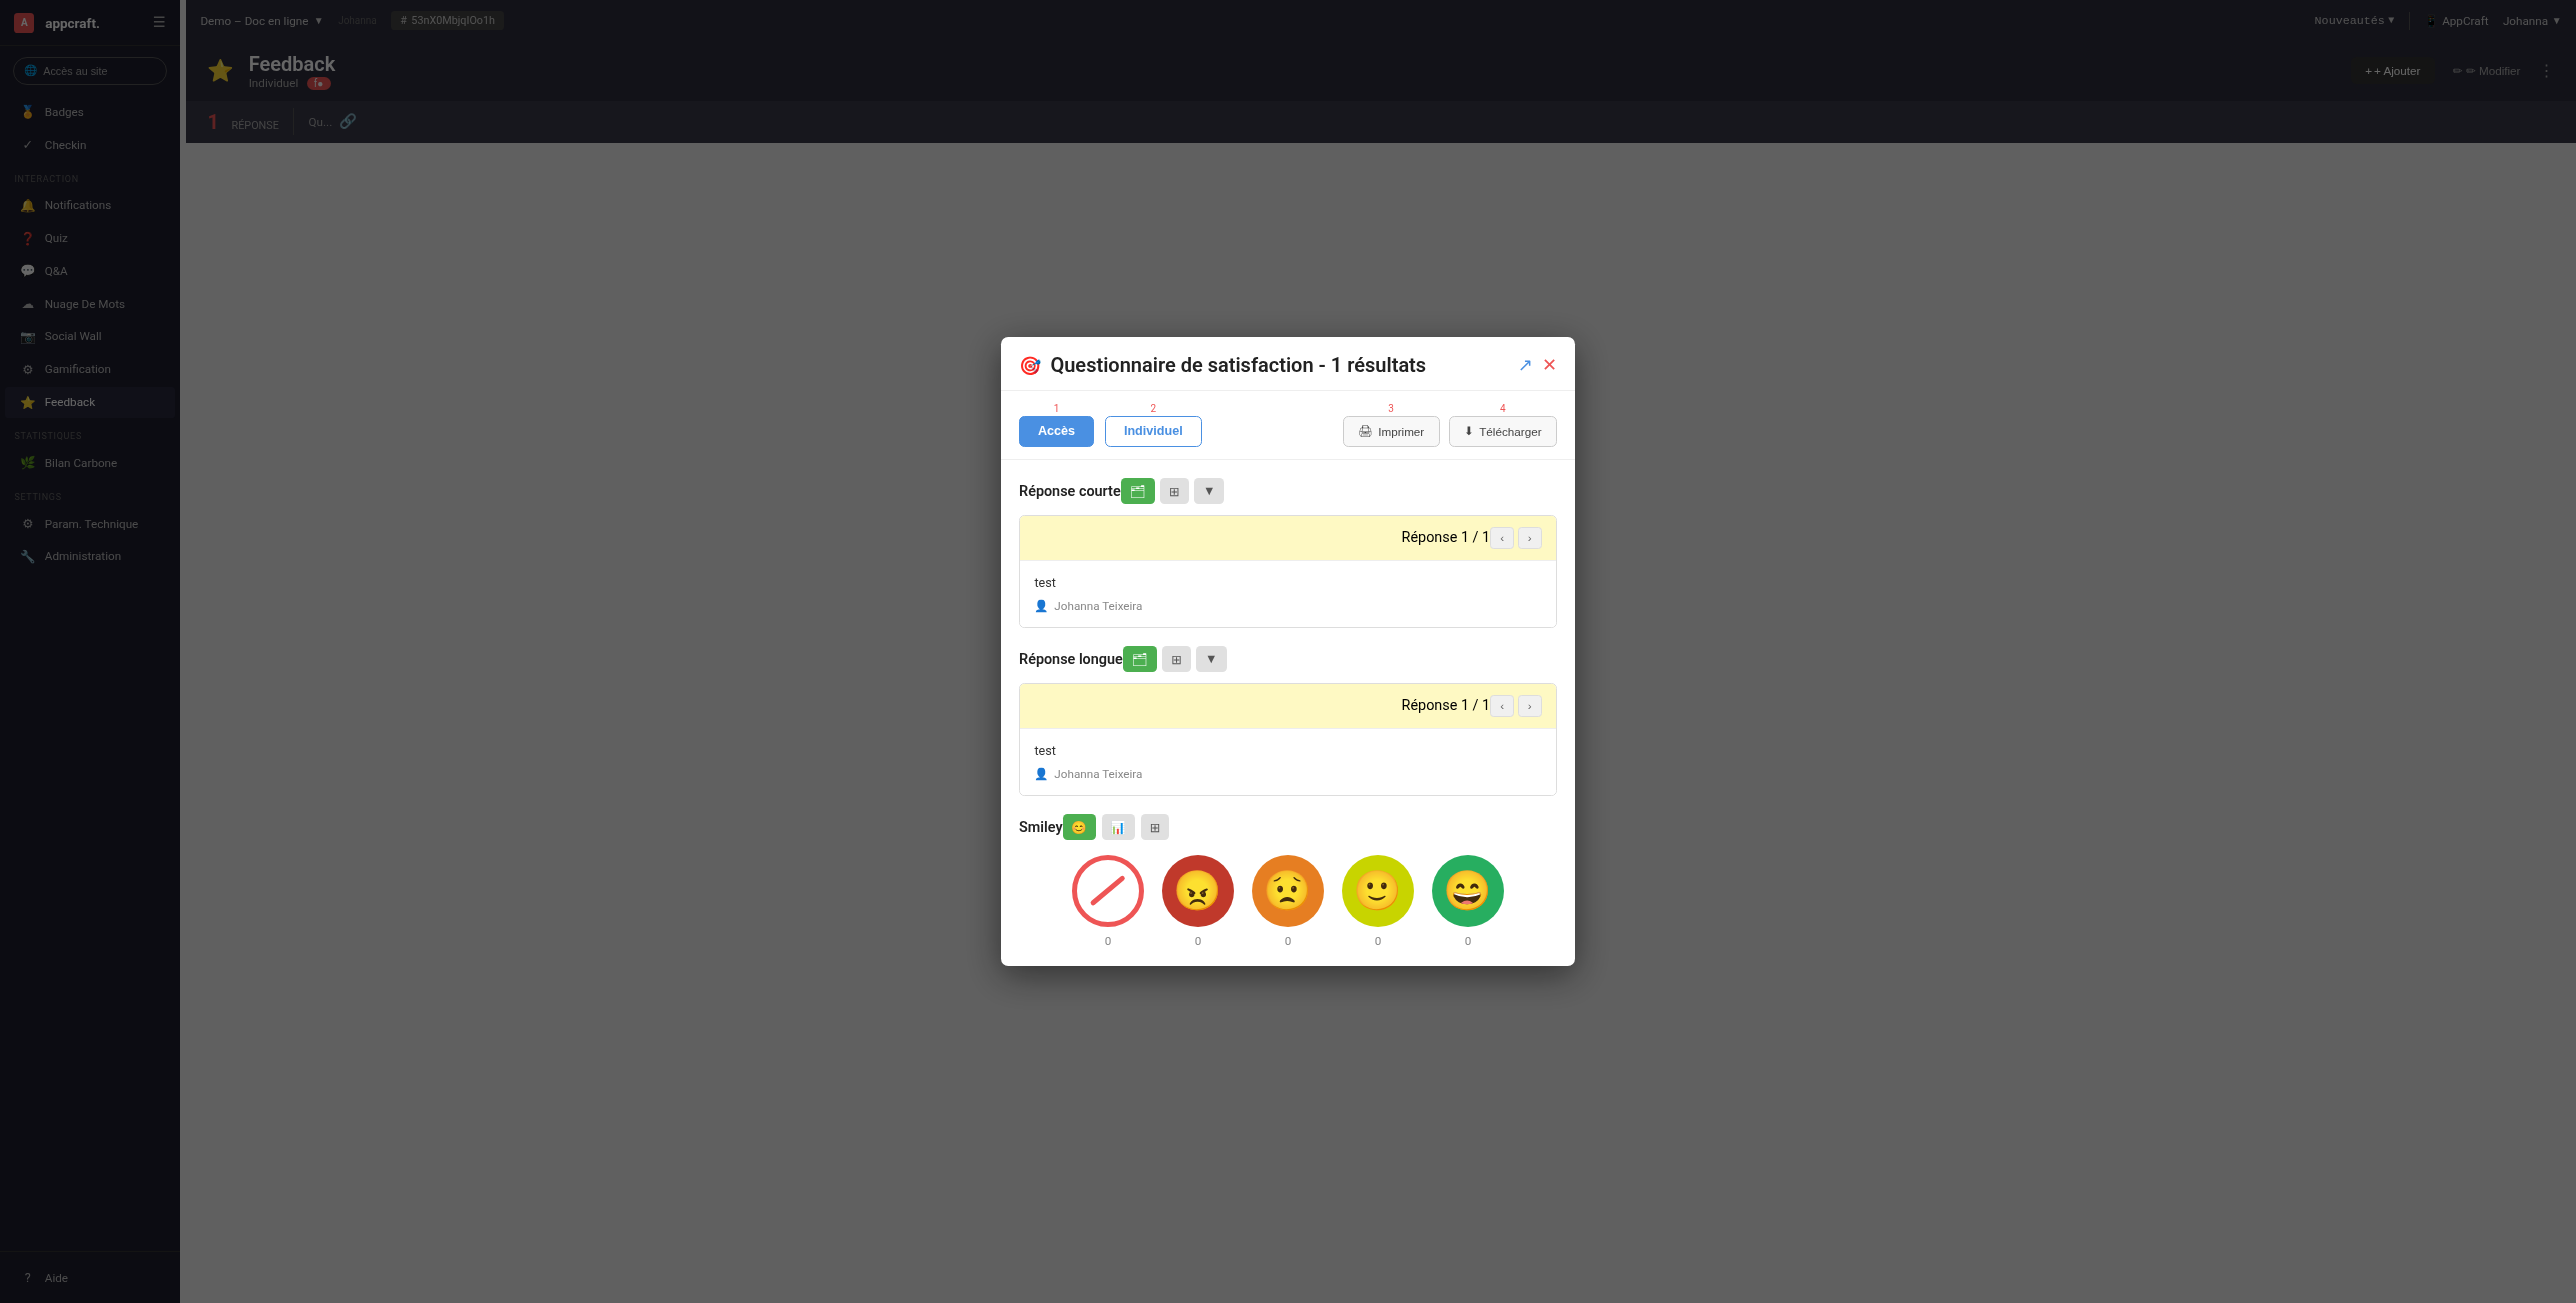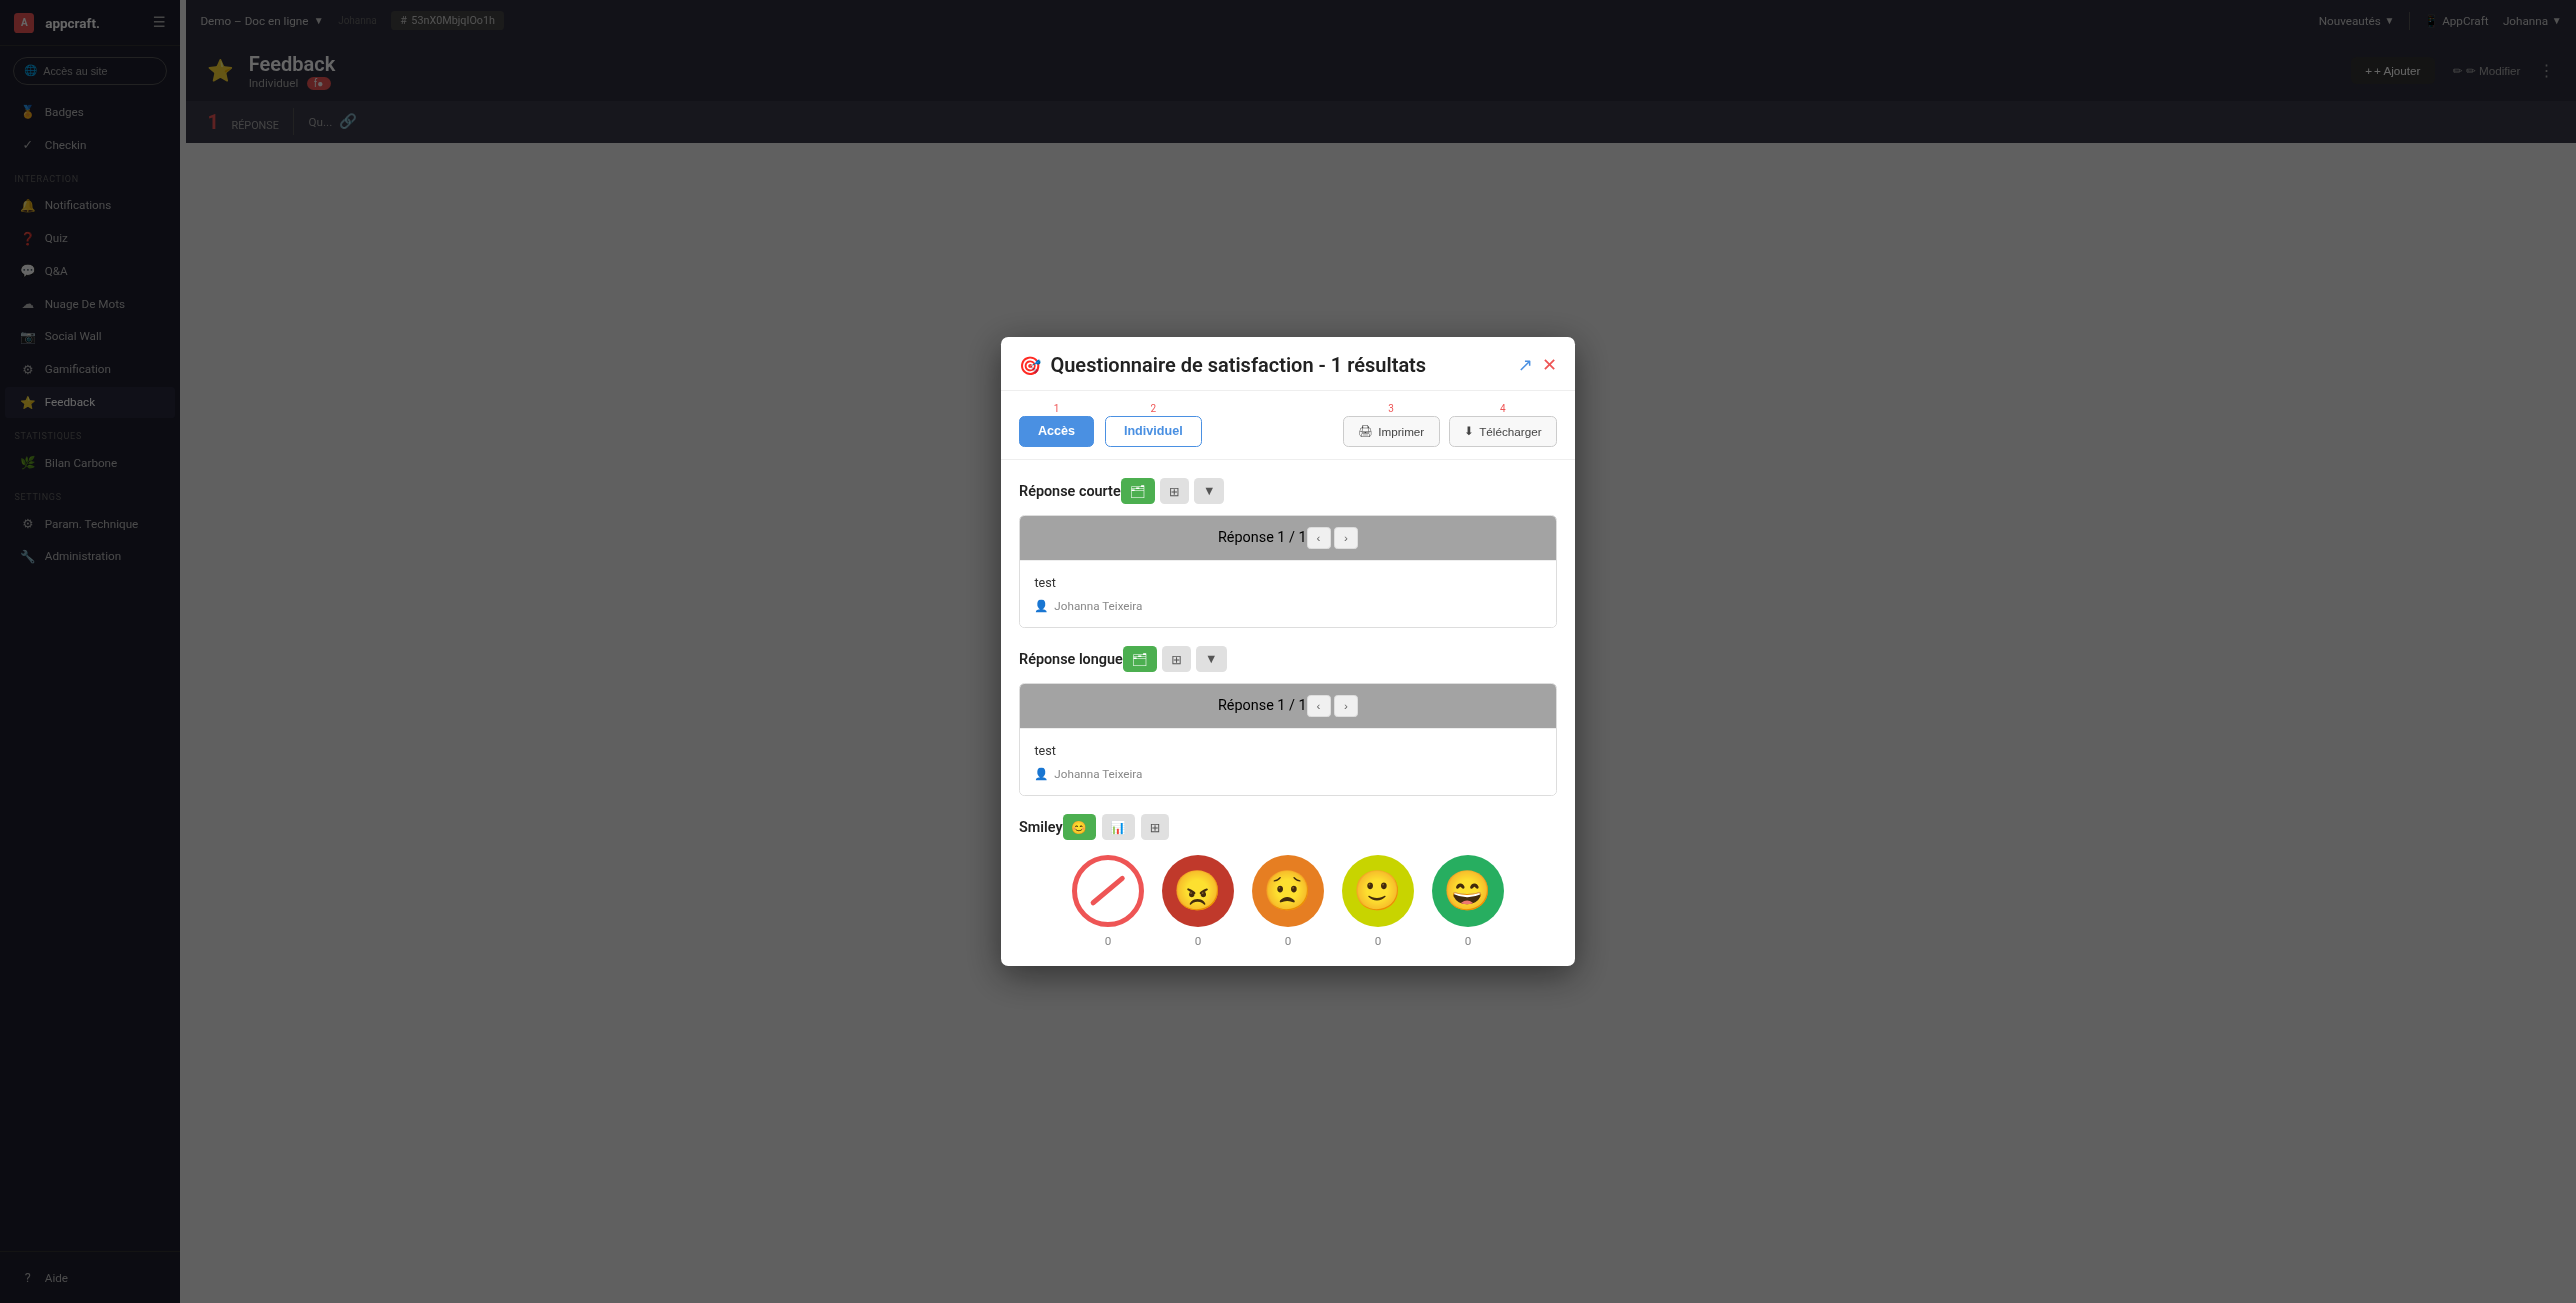--- a/index.html
+++ b/index.html
@@ -76,21 +76,21 @@
       display: flex;
       align-items: center;
       padding: 0 14.4px;
       height: 41px;
       gap: 14.4px;
       flex-shrink: 0;
     }
     .topbar-project { color: #ccc; font-size: 11.7px; display: flex; align-items: center; gap: 5.4px; }
     .topbar-hash { background: #444; color: #ccc; font-size: 10.8px; padding: 2.7px 9px; border-radius: 3.6px; display: flex; align-items: center; gap: 4.5px; }
     .topbar-right { margin-left: auto; display: flex; align-items: center; gap: 14.4px; color: #ccc; font-size: 11.7px; }
-    .topbar-nouveautes { display: flex; align-items: center; gap: 3.6px; cursor: pointer; }
+    .topbar-nouveautes { display: flex; align-items: center; gap: 3.6px; cursor: pointer; font-family: Liberation Mono, monospace; }
     .topbar-user { display: flex; align-items: center; gap: 3.6px; cursor: pointer; color: #ccc; }
 
     
     .page-header {
       background: #2d2d3d;
       padding: 10.8px 21.5px;
       display: flex;
       align-items: center;
       gap: 14.4px;
       flex-shrink: 0;
@@ -226,25 +226,25 @@
     .tool-btn.gray { background: #e0e0e0; color: #555; }
 
     
     .response-card {
       border: 0.9px solid #ddd;
       border-radius: 5.4px;
       overflow: hidden;
       margin-bottom: 18px;
     }
     .response-card-header {
-      background: #a3a3a3;
+      background: #fef9c3;
       padding: 10.8px 14.4px;
       display: flex;
       align-items: center;
-      justify-content: center;
+      justify-content: flex-end;
       border-bottom: 0.9px solid #eee;
     }
     .response-nav { display: flex; gap: 3.6px; }
     .nav-btn { background: #f0f0f0; border: 0.9px solid #ddd; border-radius: 3.6px; padding: 3.6px 9px; cursor: pointer; font-size: 11.7px; color: #666; }
     .response-card-body { padding: 14.4px; background: #fff; }
     .response-text { font-size: 12.6px; color: #333; margin-bottom: 9px; }
     .response-user { font-size: 11.7px; color: #888; display: flex; align-items: center; gap: 5.4px; }
 
     
     .smiley-section { margin-top: 9px; }

